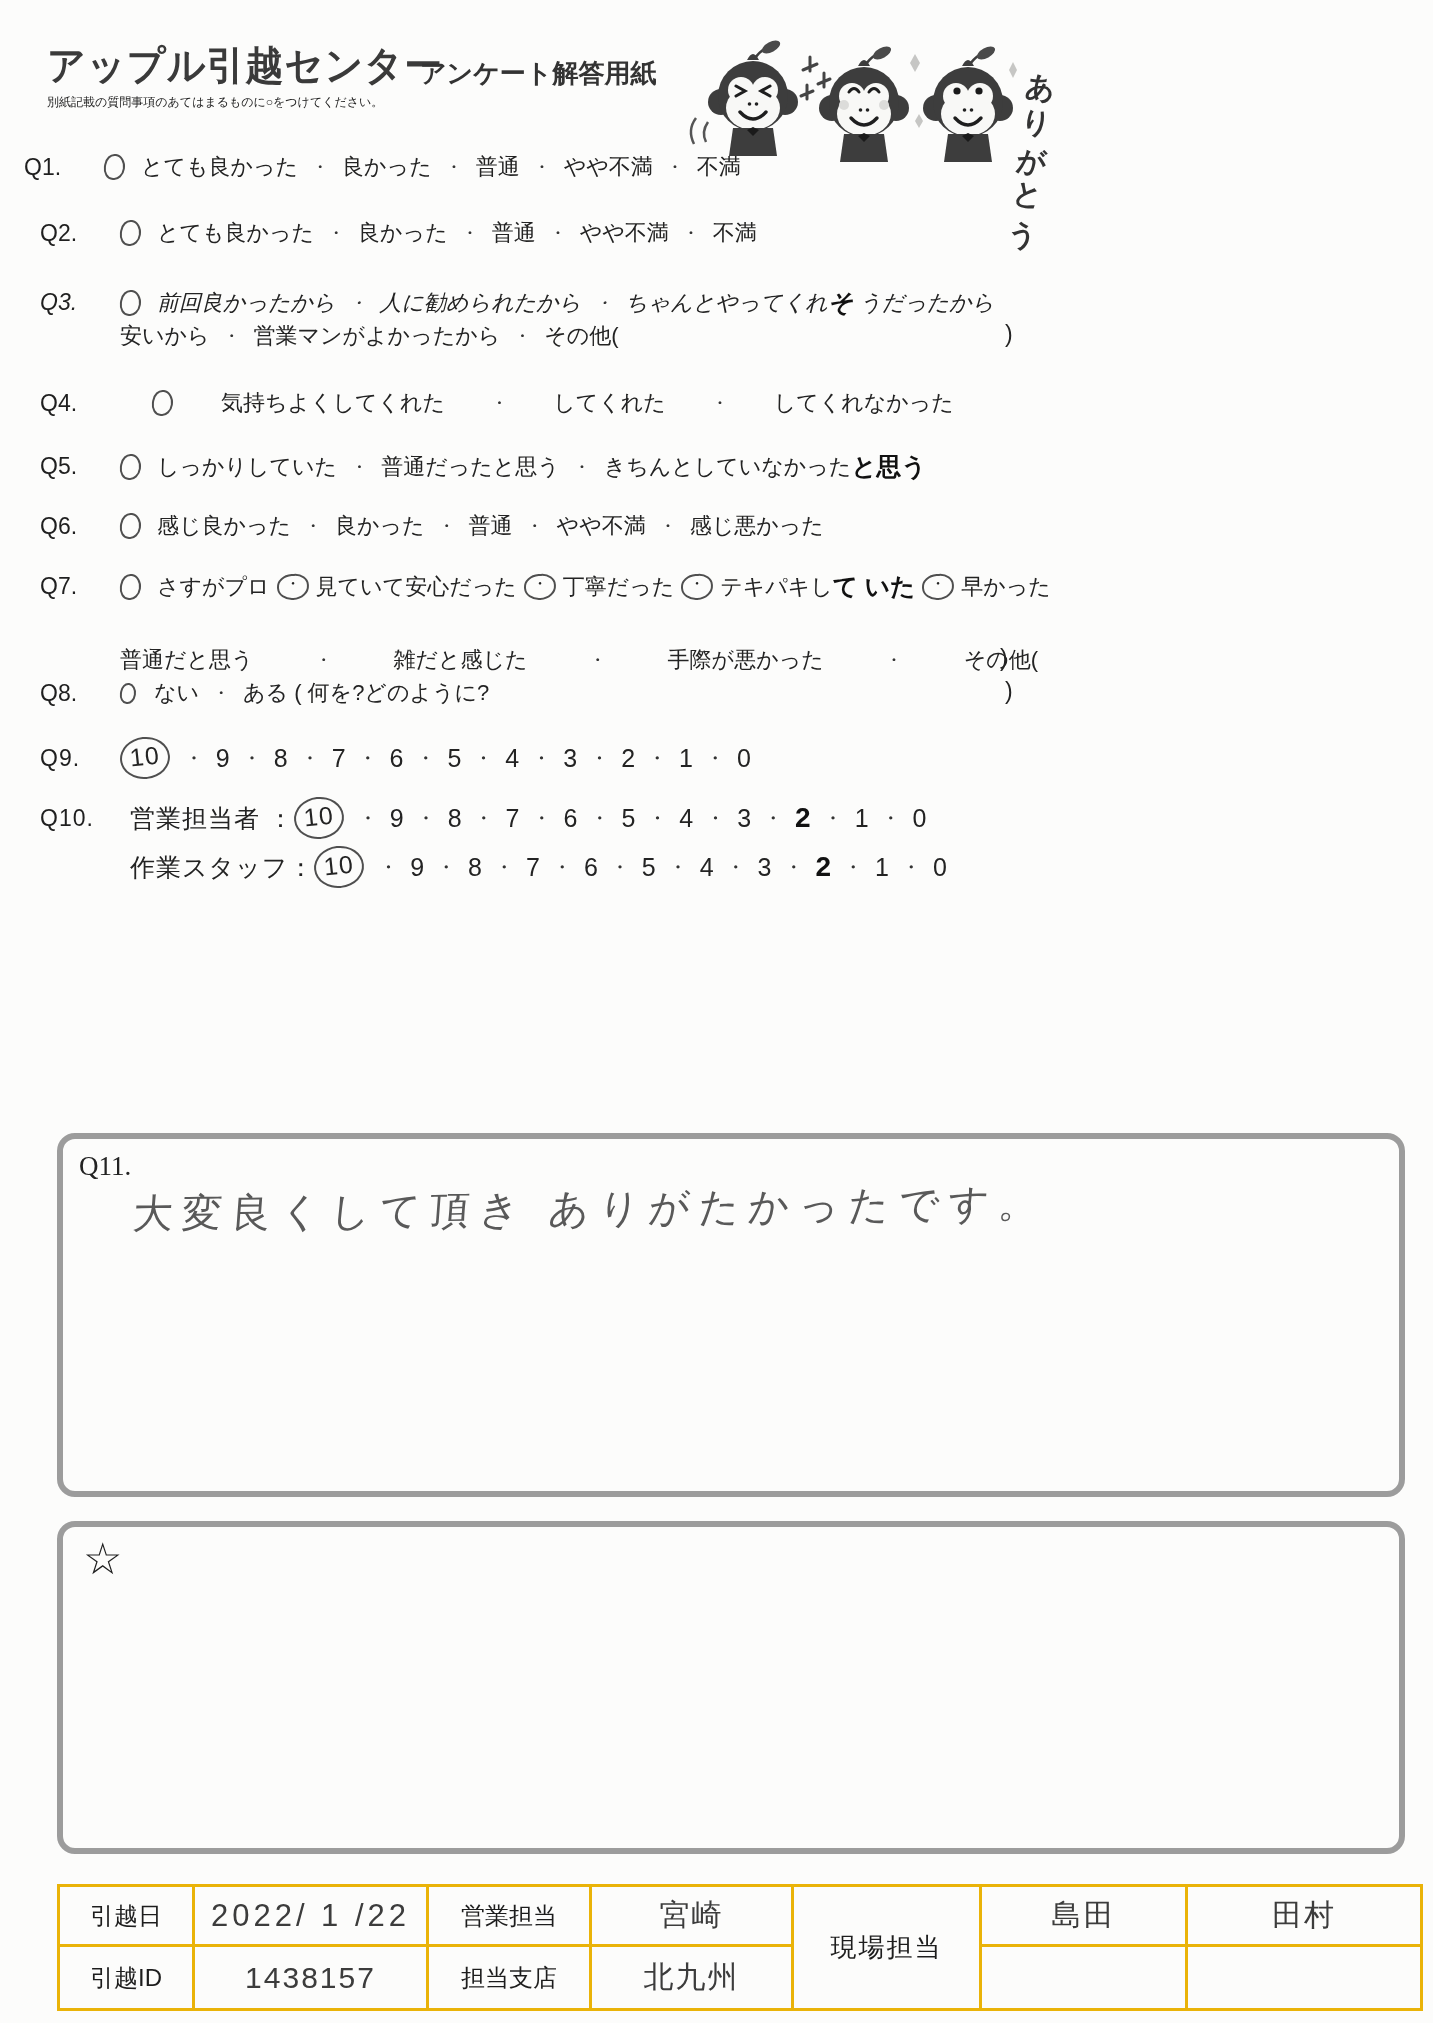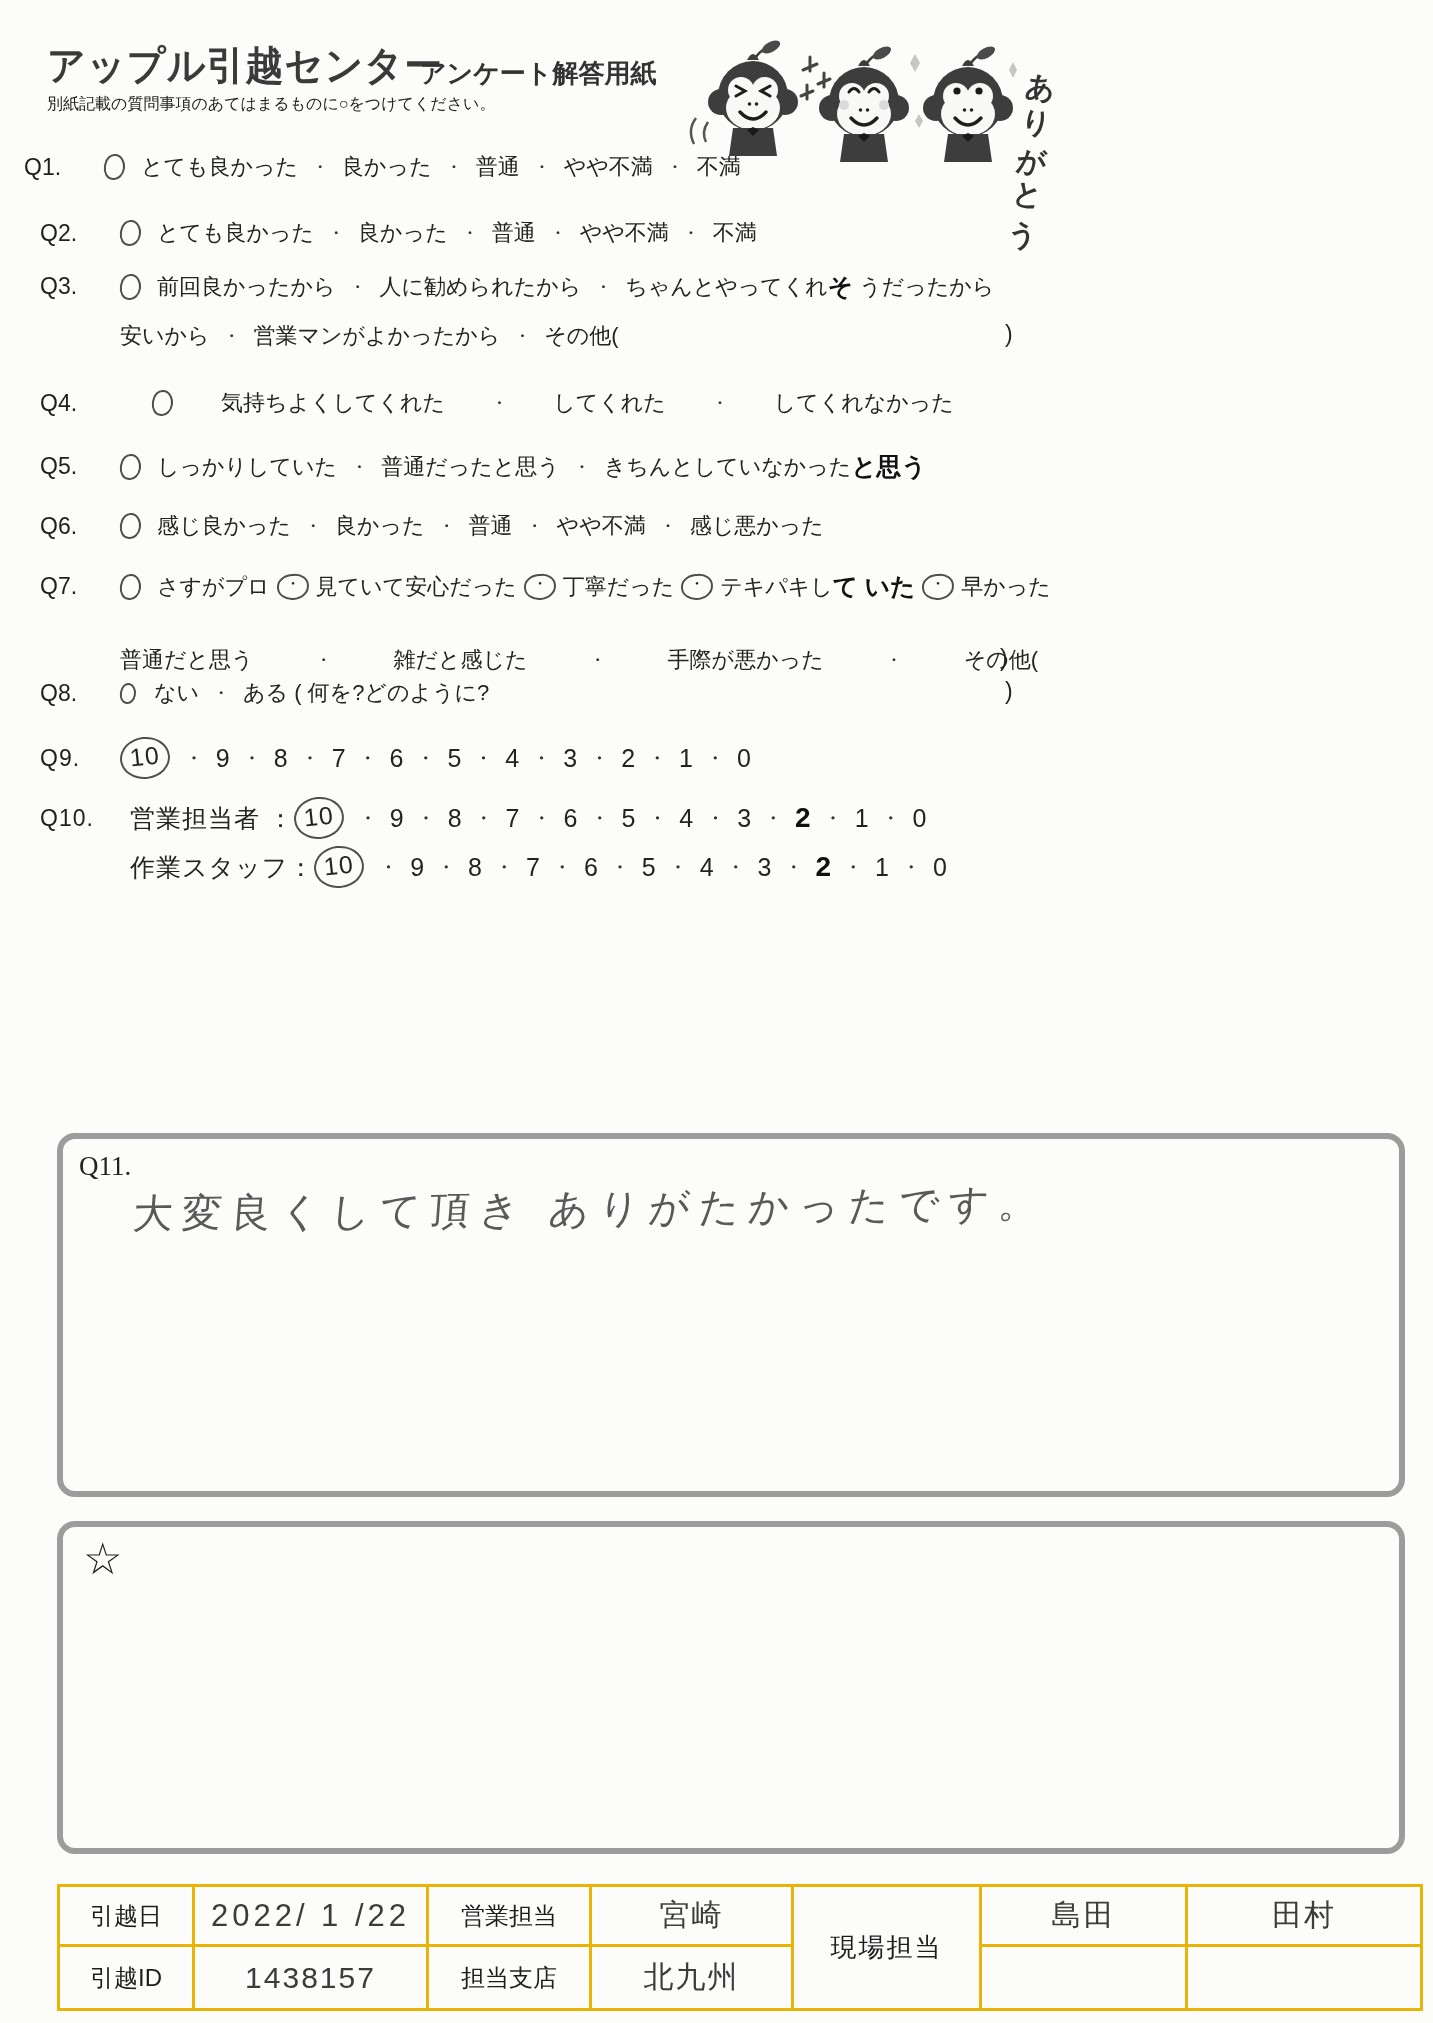--- a/index.html
+++ b/index.html
@@ -5,21 +5,21 @@
   html,body{margin:0;padding:0;}
   body{
     width:1433px;height:2023px;position:relative;overflow:hidden;
     background:#fcfcfb;color:#2b2b2b;
     font-family:"Liberation Sans",sans-serif;
   }
   
   .brand{position:absolute;left:47px;top:40px;font-size:38px;font-weight:bold;
          letter-spacing:1px;color:#3a3a3a;transform:scaleY(1.05);}
   .doc-title{position:absolute;left:420px;top:56px;font-size:26px;font-weight:bold;color:#333;}
-  .instruction{position:absolute;left:47px;top:94px;font-size:16px;color:#222;}
+  .instruction{position:absolute;left:47px;top:94px;font-size:12px;color:#222;}
   
   .mascot{position:absolute;left:668px;top:22px;}
   .thanks{position:absolute;left:1014px;top:52px;font-size:29px;color:#333;
           writing-mode:vertical-rl;letter-spacing:4px;transform:rotate(7deg);font-weight:bold;}
   
   .qline{position:absolute;display:flex;align-items:center;font-size:22px;white-space:pre;color:#232323;}
   .qline.num{font-size:25px;letter-spacing:1px;}
   .qno{font-size:23px;width:80px;flex:none;color:#1f1f1f;}
   .opt{color:#232323;}
   .bold{font-weight:bold;font-size:1.12em;color:#111;}
@@ -104,21 +104,21 @@
     <use href="#mk" x="300" y="78"></use>
     <circle cx="289" cy="69" r="3.6" fill="#1a1a1a"></circle>
       <circle cx="311" cy="69" r="3.6" fill="#1a1a1a"></circle>
   </g>
 </svg>
 <div class="thanks">ありがとう</div>
 
 <div>
     <div class="qline" style="top: 152px; left: 24px;"><span class="qno">Q1.</span><span class="hc"></span><span class="opt">とても良かった</span><span class="dot">・</span><span class="opt">良かった</span><span class="dot">・</span><span class="opt">普通</span><span class="dot">・</span><span class="opt">やや不満</span><span class="dot">・</span><span class="opt">不満</span></div>
     <div class="qline" style="top: 218px; left: 40px;"><span class="qno">Q2.</span><span class="hc"></span><span class="opt">とても良かった</span><span class="dot">・</span><span class="opt">良かった</span><span class="dot">・</span><span class="opt">普通</span><span class="dot">・</span><span class="opt">やや不満</span><span class="dot">・</span><span class="opt">不満</span></div>
-    <div class="qline" style="top: 270px; left: 40px;"><span class="qno">Q3.</span><span class="hc"></span><span class="opt">前回良かったから</span><span class="dot">・</span><span class="opt">人に勧められたから</span><span class="dot">・</span><span class="opt">ちゃんとやってくれ</span><span class="opt bold">そ</span><span class="opt"> うだったから</span></div>
+    <div class="qline" style="top: 286px; left: 40px; font-style: italic;"><span class="qno">Q3.</span><span class="hc"></span><span class="opt">前回良かったから</span><span class="dot">・</span><span class="opt">人に勧められたから</span><span class="dot">・</span><span class="opt">ちゃんとやってくれ</span><span class="opt bold">そ</span><span class="opt"> うだったから</span></div>
     <div class="qline" style="top: 321px; left: 120px;"><span class="opt">安いから</span><span class="dot">・</span><span class="opt">営業マンがよかったから</span><span class="dot">・</span><span class="opt">その他(</span><span class="rpar" style="left: 885px;">)</span></div>
     <div class="qline" style="top: 388px; left: 40px; gap: 32px;"><span class="qno">Q4.</span><span class="hc"></span><span class="opt">気持ちよくしてくれた</span><span class="dot">・</span><span class="opt">してくれた</span><span class="dot">・</span><span class="opt">してくれなかった</span></div>
     <div class="qline" style="top: 450px; left: 40px;"><span class="qno">Q5.</span><span class="hc"></span><span class="opt">しっかりしていた</span><span class="dot">・</span><span class="opt">普通だったと思う</span><span class="dot">・</span><span class="opt">きちんとしていなかった</span><span class="opt bold">と思う</span></div>
     <div class="qline" style="top: 511px; left: 40px;"><span class="qno">Q6.</span><span class="hc"></span><span class="opt">感じ良かった</span><span class="dot">・</span><span class="opt">良かった</span><span class="dot">・</span><span class="opt">普通</span><span class="dot">・</span><span class="opt">やや不満</span><span class="dot">・</span><span class="opt">感じ悪かった</span></div>
     <div class="qline" style="top: 570px; left: 40px;"><span class="qno">Q7.</span><span class="hc"></span><span class="opt">さすがプロ</span><span class="cdot">・</span><span class="opt">見ていて安心だった</span><span class="cdot">・</span><span class="opt">丁寧だった</span><span class="cdot">・</span><span class="opt">テキパキし</span><span class="opt bold">て いた</span><span class="cdot">・</span><span class="opt">早かった</span></div>
     <div class="qline" style="top: 645px; left: 120px; gap: 48px;"><span class="opt">普通だと思う</span><span class="dot">・</span><span class="opt">雑だと感じた</span><span class="dot">・</span><span class="opt">手際が悪かった</span><span class="dot">・</span><span class="opt">その他(</span><span class="rpar" style="left: 880px;">)</span></div>
     <div class="qline" style="top: 678px; left: 40px;"><span class="qno">Q8.</span><span class="hc sm"></span><span class="opt">ない</span><span class="dot">・</span><span class="opt">ある ( 何を?どのように?</span><span class="rpar" style="left: 965px;">)</span></div>
     <div class="qline num" style="top: 737px; left: 40px;"><span class="qno">Q9.</span><span class="c10">10</span><span class="dot">・</span><span class="opt">9</span><span class="dot">・</span><span class="opt">8</span><span class="dot">・</span><span class="opt">7</span><span class="dot">・</span><span class="opt">6</span><span class="dot">・</span><span class="opt">5</span><span class="dot">・</span><span class="opt">4</span><span class="dot">・</span><span class="opt">3</span><span class="dot">・</span><span class="opt">2</span><span class="dot">・</span><span class="opt">1</span><span class="dot">・</span><span class="opt">0</span></div>
     <div class="qline num" style="top: 797px; left: 40px;"><span class="qno" style="width: 90px;">Q10.</span><span class="opt">営業担当者 ：</span><span class="c10">10</span><span class="dot">・</span><span class="opt">9</span><span class="dot">・</span><span class="opt">8</span><span class="dot">・</span><span class="opt">7</span><span class="dot">・</span><span class="opt">6</span><span class="dot">・</span><span class="opt">5</span><span class="dot">・</span><span class="opt">4</span><span class="dot">・</span><span class="opt">3</span><span class="dot">・</span><span class="opt bold">2</span><span class="dot">・</span><span class="opt">1</span><span class="dot">・</span><span class="opt">0</span></div>
     <div class="qline num" style="top: 846px; left: 130px;"><span class="opt">作業スタッフ：</span><span class="c10">10</span><span class="dot">・</span><span class="opt">9</span><span class="dot">・</span><span class="opt">8</span><span class="dot">・</span><span class="opt">7</span><span class="dot">・</span><span class="opt">6</span><span class="dot">・</span><span class="opt">5</span><span class="dot">・</span><span class="opt">4</span><span class="dot">・</span><span class="opt">3</span><span class="dot">・</span><span class="opt bold">2</span><span class="dot">・</span><span class="opt">1</span><span class="dot">・</span><span class="opt">0</span></div>

